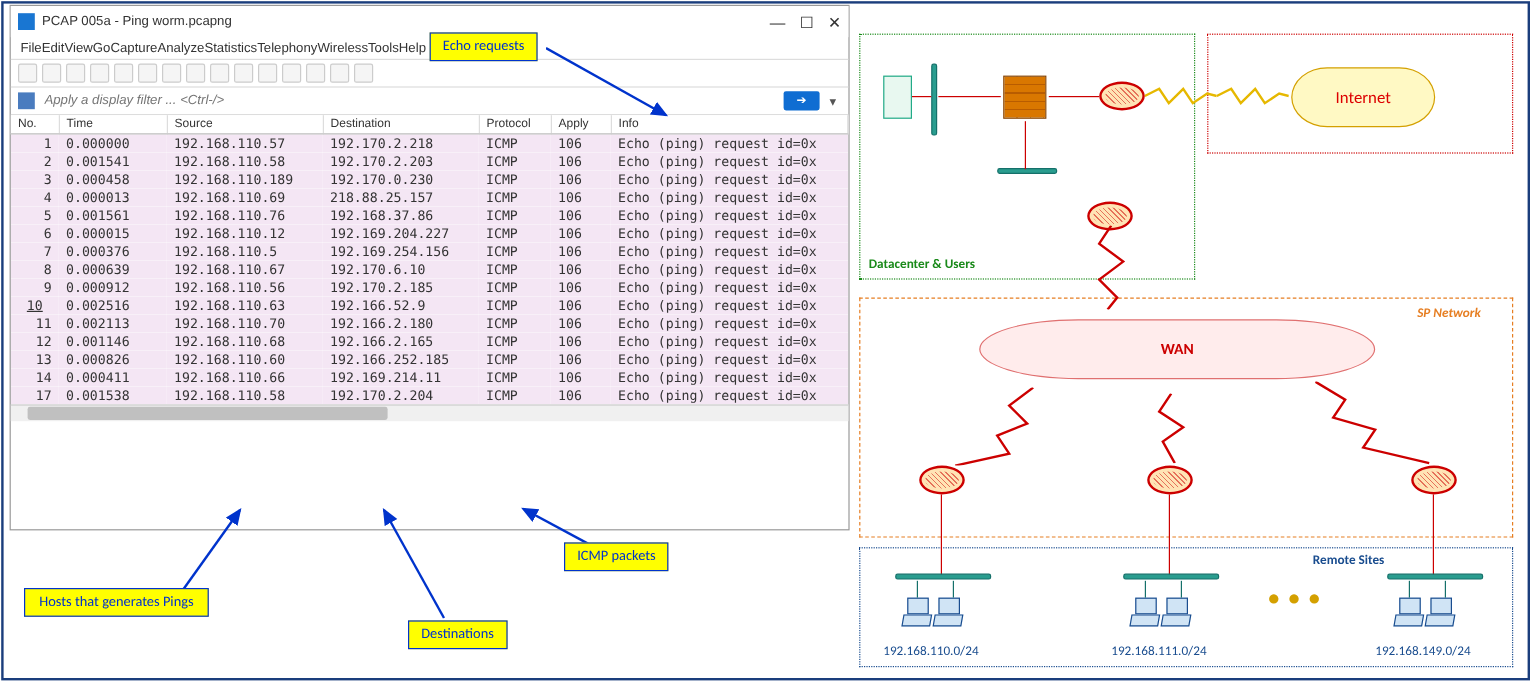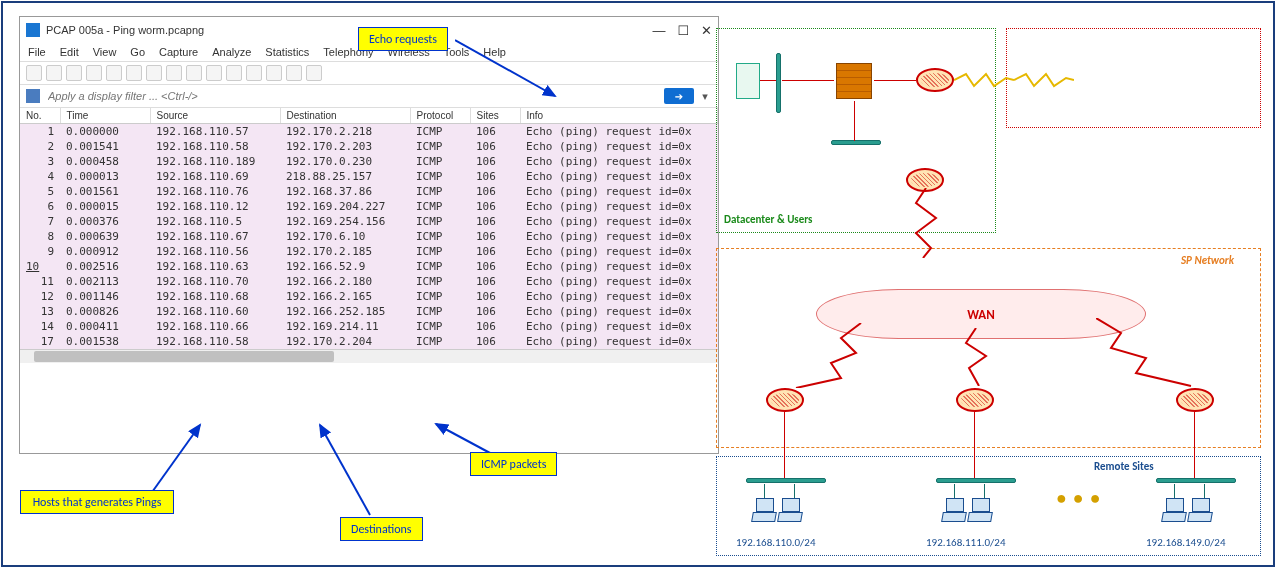--- a/index.html
+++ b/index.html
@@ -1,26 +1,26 @@
 <!DOCTYPE html>
 <html><head>
 <meta charset="utf-8">
 <style>
 * { margin: 0; padding: 0; box-sizing: border-box; }
 body { width: 1276px; height: 568px; font-family: "Segoe UI", Tahoma, sans-serif; font-size: 11px; position: relative; background: #fff; overflow: hidden; }
 .outer-border { position: absolute; inset: 1px; border: 2px solid #1a3d7c; }
 
 
-.wireshark-window { position: absolute; top: 16px; left: 8px; width: 700px; height: 438px; border: 1px solid #999; background: #fff; margin-left: 11px; }
+.wireshark-window { position: absolute; top: 4px; left: 8px; width: 700px; height: 438px; border: 1px solid #999; background: #fff; }
 .titlebar { display: flex; align-items: center; height: 26px; padding: 0 6px; background: #fff; }
 .titlebar .icon { width: 14px; height: 14px; background: #1976d2; margin-right: 6px; }
 .titlebar .title { flex: 1; font-size: 11px; color: #333; }
 .win-controls { display: flex; gap: 12px; font-size: 13px; color: #333; }
 .win-controls span { cursor: default; }
-.menubar { display: flex; gap: 14px; padding: 3px 8px; font-size: 11px; color: #333; border-bottom: 1px solid #ddd; }
+.menubar { display: flex; padding: 3px 8px; font-size: 11px; color: #333; border-bottom: 1px solid #ddd; }
 .menubar span { cursor: default; }
 .toolbar { display: flex; align-items: center; gap: 4px; padding: 3px 6px; border-bottom: 1px solid #ddd; }
 .toolbar .tbtn { width: 16px; height: 16px; border: 1px solid #ccc; background: #f5f5f5; border-radius: 2px; }
 .filter-bar { display: flex; align-items: center; padding: 3px 6px; border-bottom: 1px solid #ddd; gap: 4px; }
 .filter-bar .bookmark { width: 14px; height: 14px; background: #4a7cbf; }
 .filter-bar input { flex: 1; border: none; background: #fff; font-size: 11px; color: #999; outline: none; padding: 1px 4px; font-style: italic; }
 .filter-bar .arrow-btn { width: 30px; height: 16px; background: #0f6dd2; color: #fff; display: flex; align-items: center; justify-content: center; font-size: 10px; border-radius: 2px; }
 .filter-bar .plus { width: 14px; color: #555; text-align: center; }
 
 .packet-table { width: 100%; border-collapse: collapse; font-size: 11px; table-layout: fixed; }
@@ -118,21 +118,21 @@
         <col style="width:50px">
         <col>
       </colgroup>
     <thead>
         <tr>
       <th>No.</th>
       <th>Time</th>
       <th>Source</th>
       <th>Destination</th>
       <th>Protocol</th>
-      <th>Sites</th>
+      <th>Apply</th>
       <th>Info</th>
     </tr>
       </thead>
     <tbody id="rows">
         <tr>
           <td style="text-align: right;">1</td>
           <td>0.000000</td>
           <td>192.168.110.57</td>
           <td>192.170.2.218</td>
           <td>ICMP</td>
@@ -205,21 +205,21 @@
         <tr>
           <td style="text-align: right;">9</td>
           <td>0.000912</td>
           <td>192.168.110.56</td>
           <td>192.170.2.185</td>
           <td>ICMP</td>
           <td>106</td>
           <td>Echo (ping) request  id=0x</td>
         </tr>
         <tr>
-          <td style="text-align: left; text-decoration: underline;">10</td>
+          <td style="text-align: center; text-decoration: underline;">10</td>
           <td>0.002516</td>
           <td>192.168.110.63</td>
           <td>192.166.52.9</td>
           <td>ICMP</td>
           <td>106</td>
           <td>Echo (ping) request  id=0x</td>
         </tr>
         <tr>
           <td style="text-align: right; padding-left: 20px;">11</td>
           <td>0.002113</td>
@@ -338,22 +338,23 @@
   <svg class="zigzag" style="top:44px; left:238px; width:60px; height:16px;">
       <polyline points="0,8 12,2 20,14 32,2 40,14 52,6 60,8" fill="none" stroke="#e6b800" stroke-width="2"></polyline>
     </svg>
   <svg class="zigzag" style="top:160px; left:195px; width:30px; height:70px;">
       <polyline points="15,0 5,15 25,30 5,45 20,60 12,70" fill="none" stroke="#c00" stroke-width="2"></polyline>
     </svg>
 
   <svg class="zigzag" style="top:44px; left:298px; width:60px; height:16px;">
       <polyline points="0,8 12,2 20,14 32,2 40,14 52,6 60,8" fill="none" stroke="#e6b800" stroke-width="2"></polyline>
     </svg>
-
-  <div class="cloud wan-cloud" style="top:261px; left:100px;">WAN</div>
+  <div class="cloud internet-cloud" style="top:28px; left:360px;">Internet</div>
+
+  <div class="cloud wan-cloud" style="top:238px; left:100px;">WAN</div>
   <svg class="zigzag" style="top:295px; left:70px; width:80px; height:65px;">
       <polyline points="75,0 55,15 70,30 45,40 55,55 10,65" fill="none" stroke="#c00" stroke-width="2"></polyline>
     </svg>
   <svg class="zigzag" style="top:300px; left:245px; width:30px; height:58px;">
       <polyline points="15,0 5,15 25,28 8,40 18,58" fill="none" stroke="#c00" stroke-width="2"></polyline>
     </svg>
   <svg class="zigzag" style="top:290px; left:380px; width:100px; height:70px;">
       <polyline points="0,0 25,15 15,30 50,40 40,55 95,68" fill="none" stroke="#c00" stroke-width="2"></polyline>
     </svg>
 

